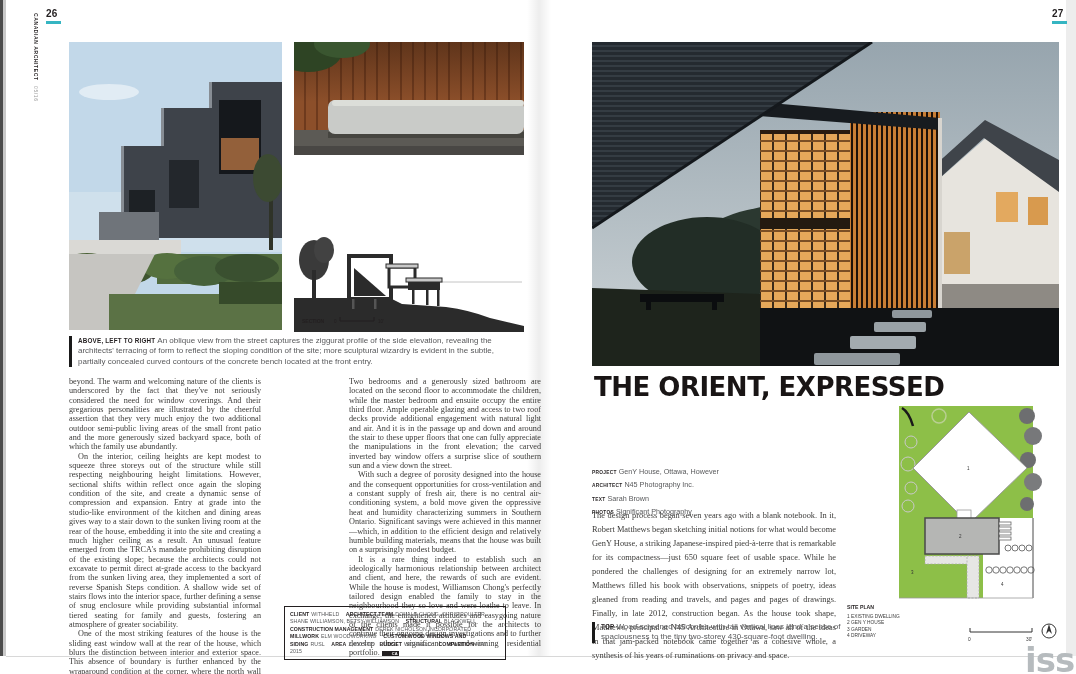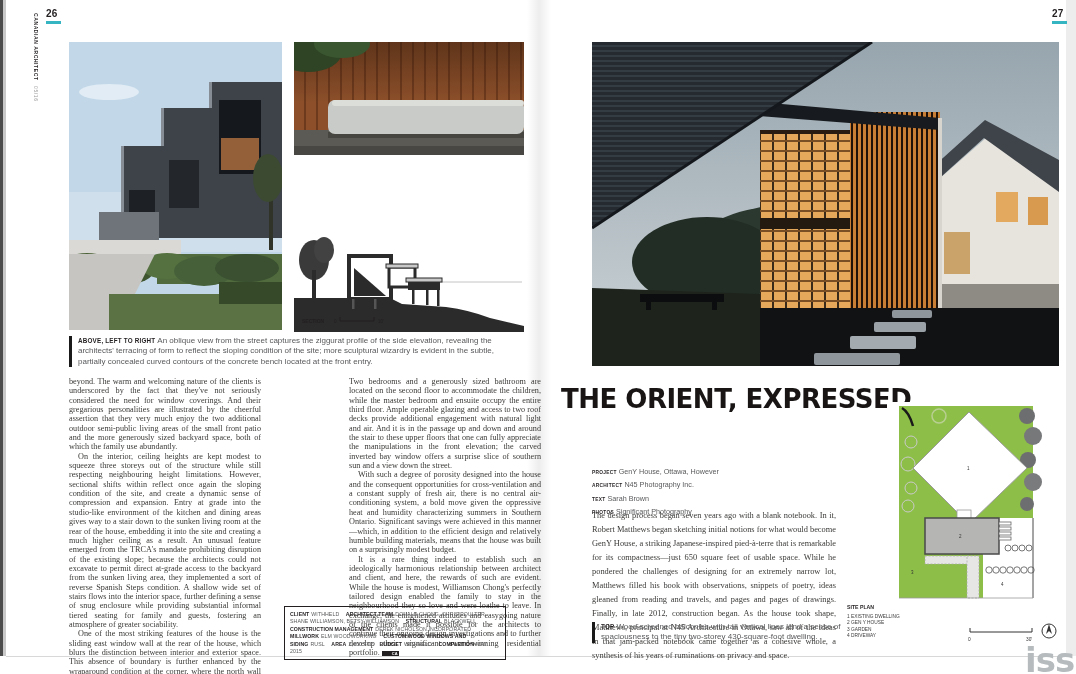--- a/index.html
+++ b/index.html
@@ -240,21 +240,21 @@
         <rect x="300" y="268" width="40" height="8" rx="2" fill="#8f979c"></rect>
         <rect x="282" y="280" width="52" height="10" rx="2" fill="#99a1a6"></rect>
         <rect x="258" y="294" width="66" height="13" rx="2" fill="#a3abb0"></rect>
         <rect x="222" y="311" width="86" height="12" rx="2" fill="#8f979c"></rect>
         <rect x="48" y="252" width="84" height="8" fill="#0b0d0f"></rect>
         <rect x="54" y="260" width="5" height="8" fill="#0b0d0f"></rect>
         <rect x="120" y="260" width="5" height="8" fill="#0b0d0f"></rect>
       </svg>
     </div>
 
-    <div class="abs headline" style="left:531px; top:372px;margin-top:12px;">THE ORIENT, EXPRESSED</div>
+    <div class="abs headline" style="left:564px; top:372px;">THE ORIENT, EXPRESSED</div>
 
     <div class="abs rcredits" style="left:562px; top:464px;">
       <div><span class="cl">PROJECT</span><span class="cv">GenY House, Ottawa, However</span></div>
       <div><span class="cl">ARCHITECT</span><span class="cv">N45 Photography Inc.</span></div>
       <div><span class="cl">TEXT</span><span class="cv">Sarah Brown</span></div>
       <div><span class="cl">PHOTOS</span><span class="cv">Significant Photography</span></div>
     </div>
 
     <div class="abs bodycol" style="left:562px; top:509px; width:268px; font-size:8.4px; line-height:14px;">
       <p>The design process began seven years ago with a blank notebook. In it, Robert Matthews began sketching initial notions for what would become GenY House, a striking Japanese-inspired pied-à-terre that is remarkable for its compactness—just 650 square feet of usable space. While he pondered the challenges of designing for an extremely narrow lot, Matthews filled his book with observations, snippets of poetry, ideas gleaned from reading and travels, and pages and pages of drawings. Finally, in late 2012, construction began. As the house took shape, Matthews, principal at N45 Architecture in Ottawa, saw all of the ideas in that jam-packed notebook came together as a cohesive whole, a synthesis of his years of ruminations on privacy and space.</p>

